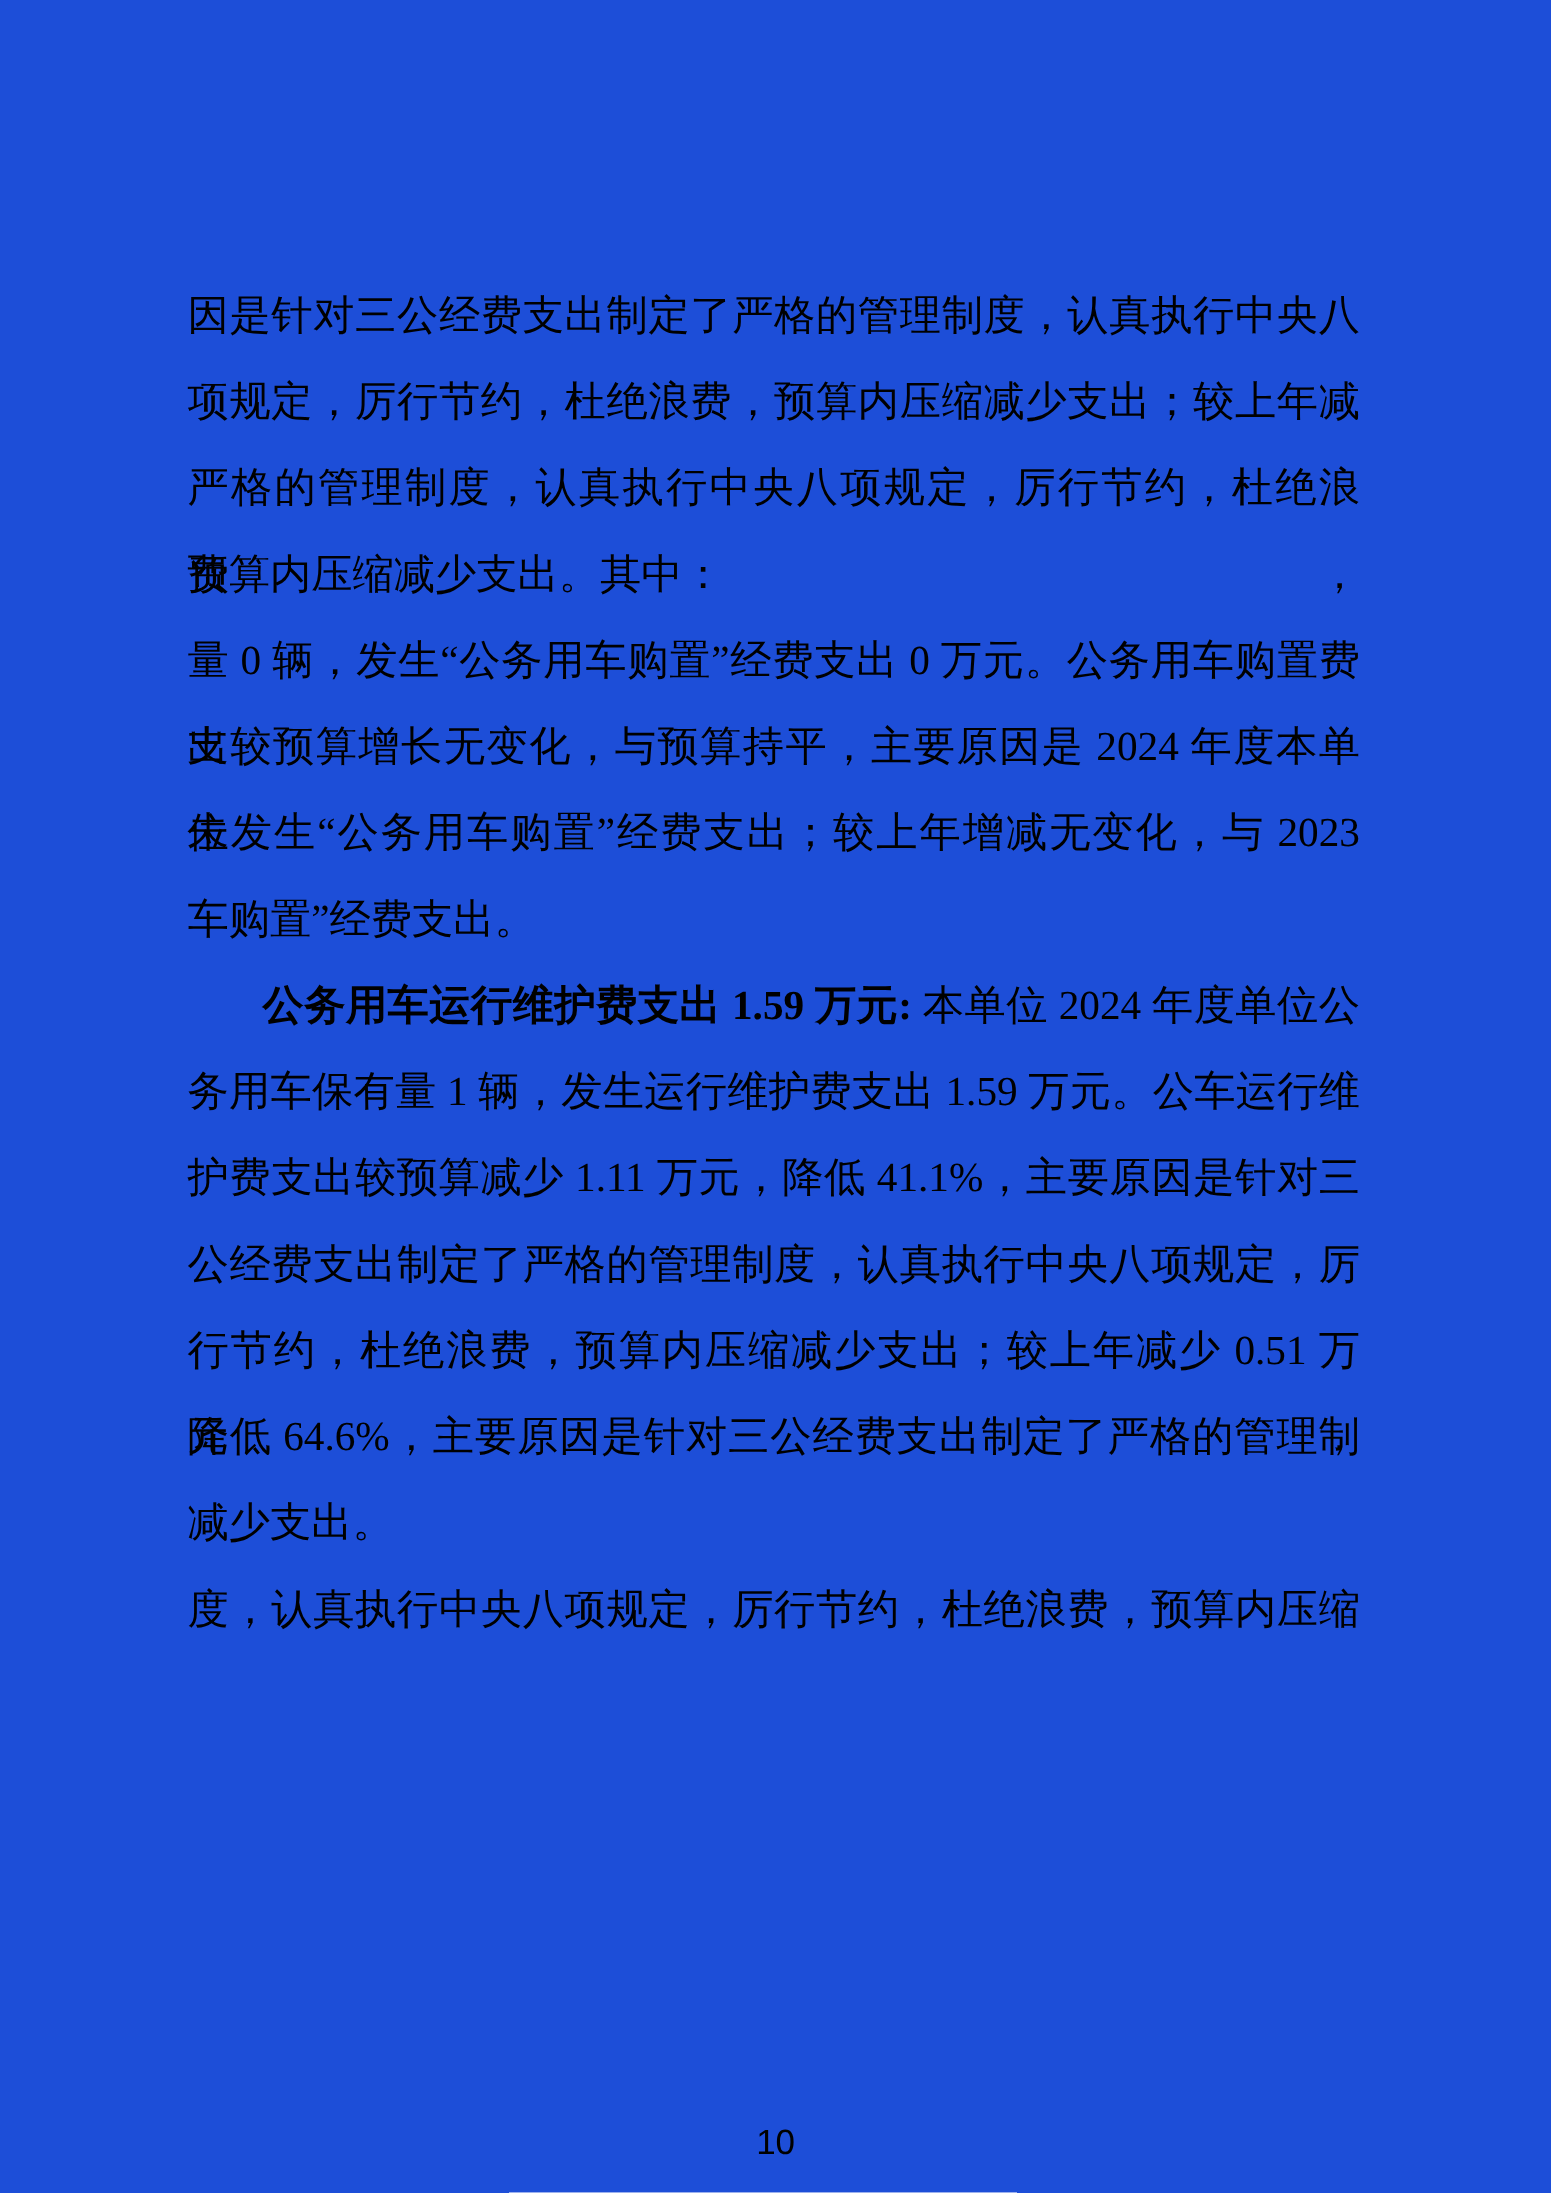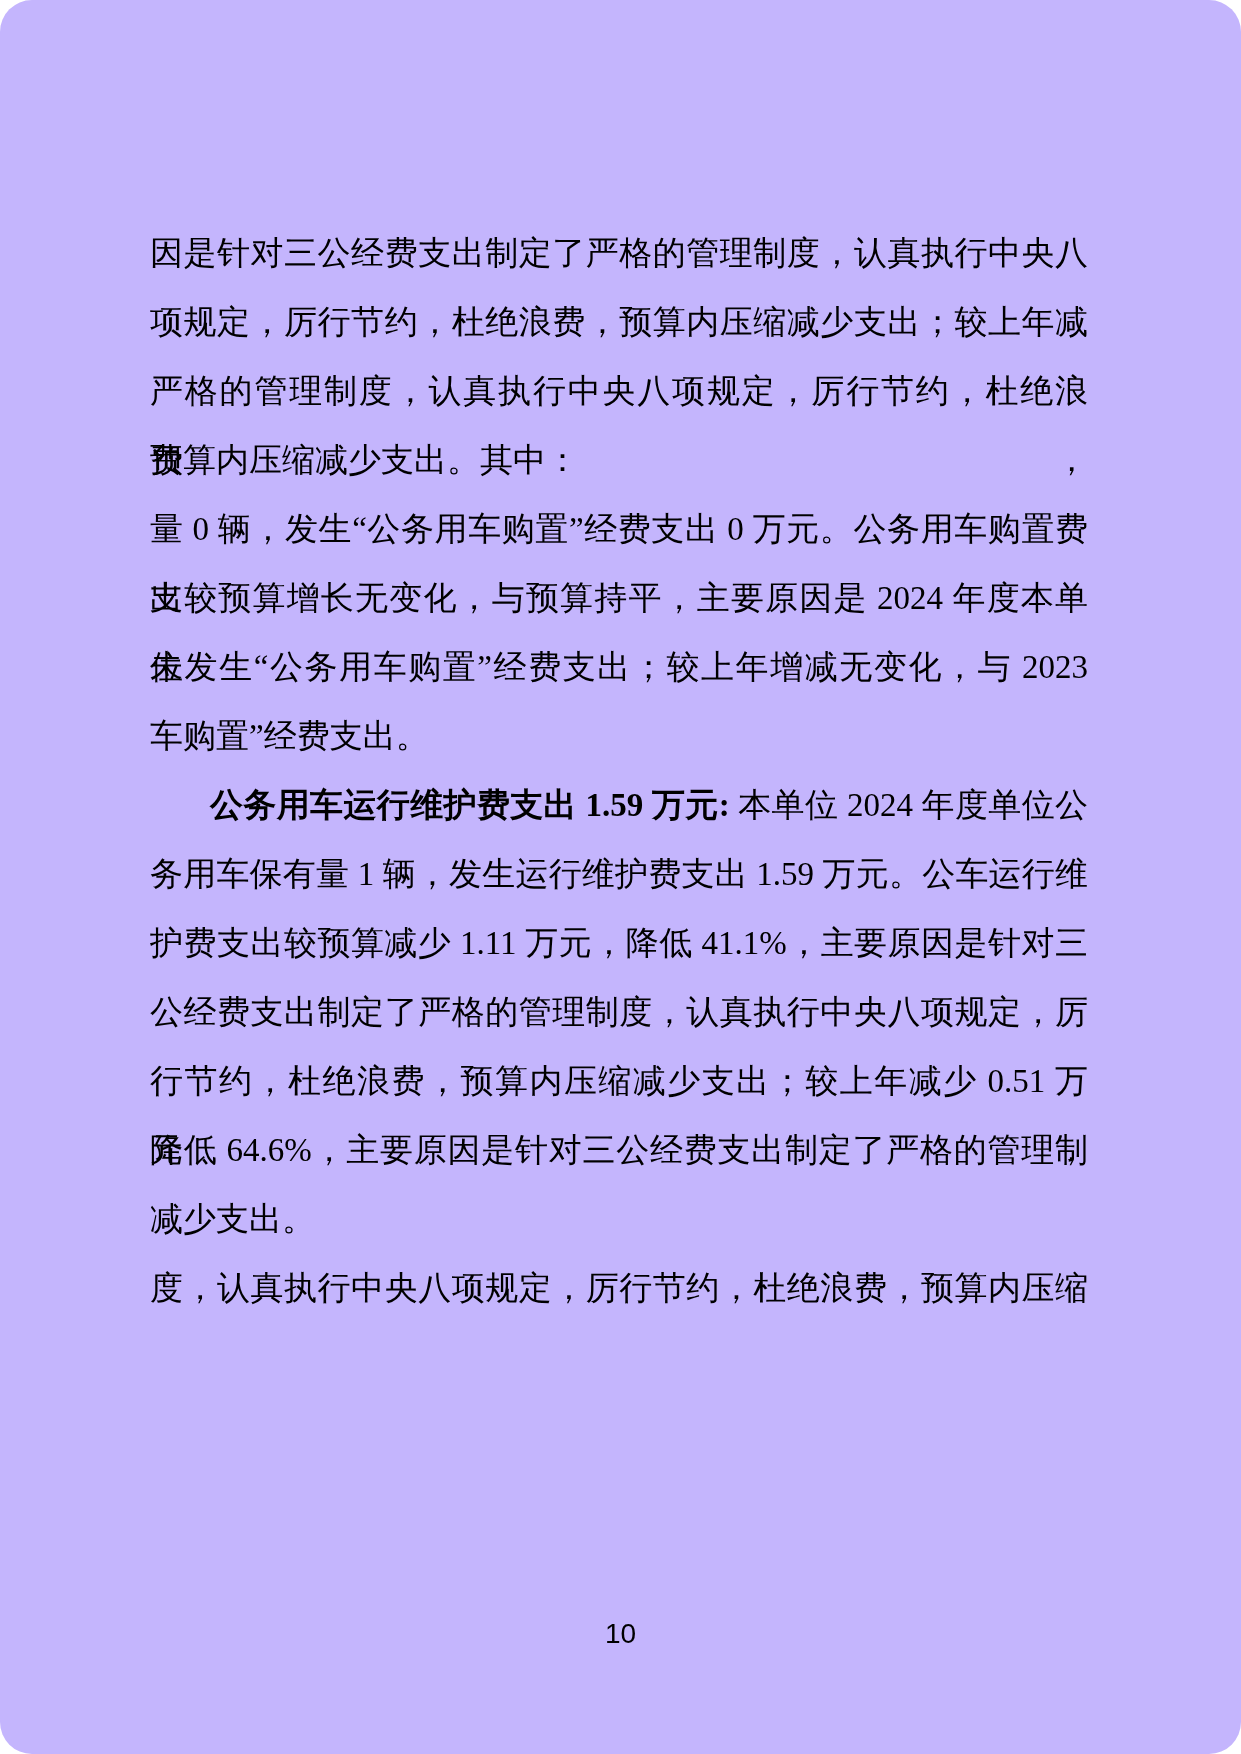--- a/index.html
+++ b/index.html
@@ -4,24 +4,23 @@
 <style>
   * { margin: 0; padding: 0; box-sizing: border-box; }
   html, body {
     background: #ffffff;
     font-family: "Liberation Serif", "DejaVu Serif", serif;
   }
   .page {
     position: relative;
     width: 1241px;
     height: 1754px;
-    background: #c4b5fd;
+    background: #1d4ed8;
     overflow: hidden;
     margin: 0 auto;
-    border-radius: 32px;
   }
   .content {
     position: absolute;
     left: 150px;
     top: 219px;
     width: 938px;
     color: #000000;
     font-size: 33px;
     line-height: 69px;
   }
@@ -36,21 +35,21 @@
     text-align-last: auto;
   }
   .line.indent {
     text-indent: 60px;
   }
   .bold {
     font-weight: bold;
   }
   .footer {
     position: absolute;
-    top: 1618px;
+    top: 1698px;
     left: 0;
     width: 100%;
     text-align: center;
     color: #000000;
     font-size: 28px;
     line-height: 32px;
     font-family: "Liberation Sans", "DejaVu Sans", sans-serif;
   }
 </style>
 </head>

